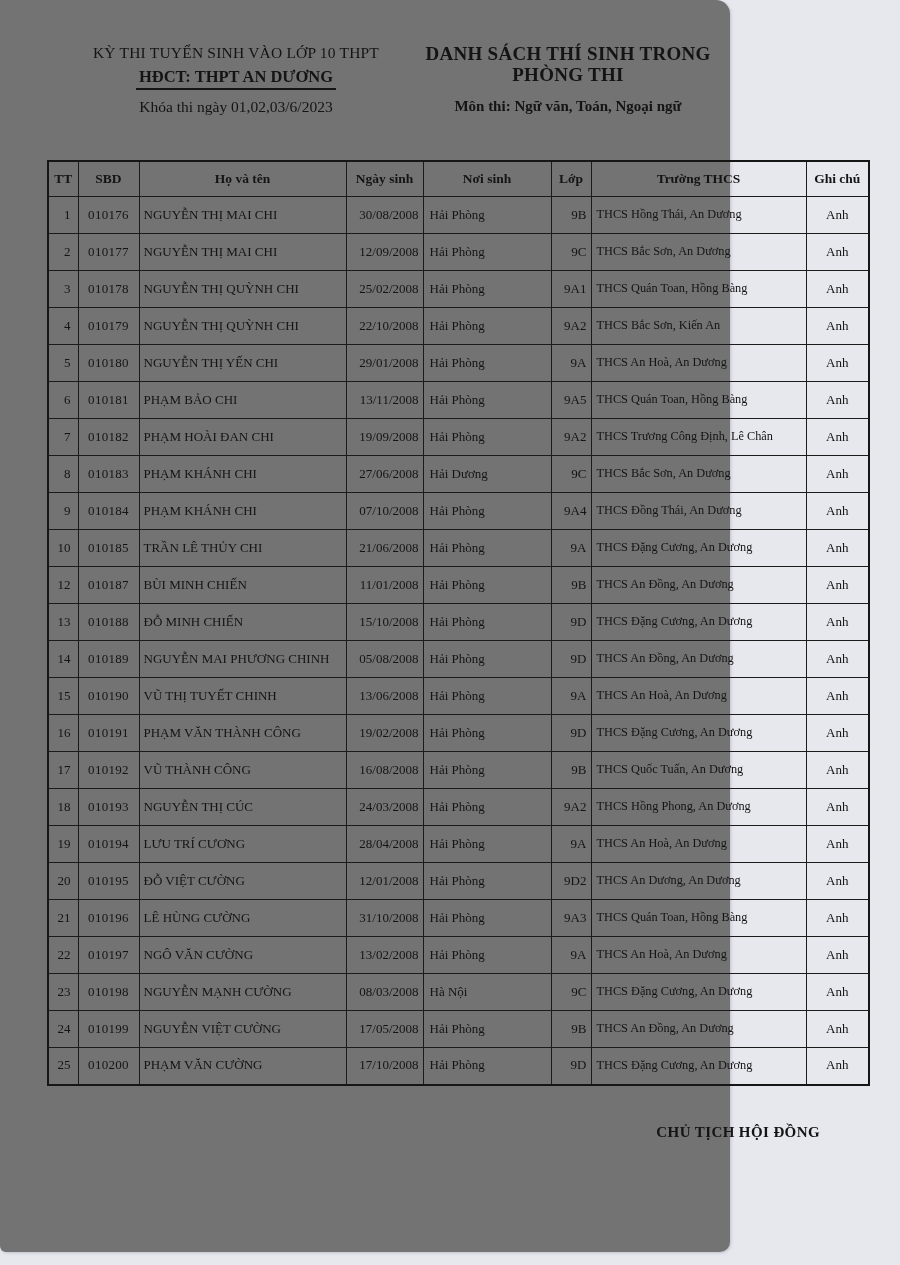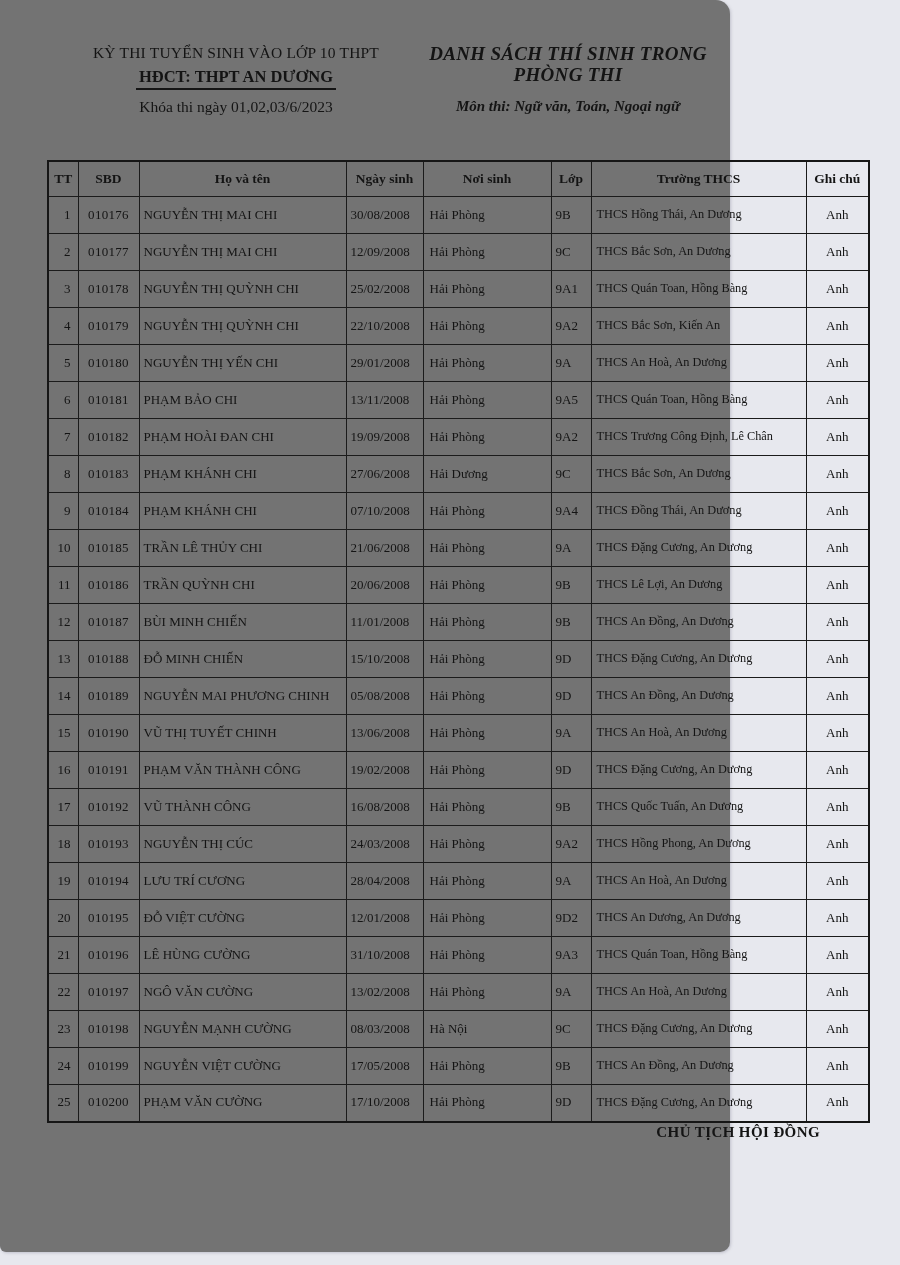--- a/index.html
+++ b/index.html
@@ -21,43 +21,43 @@
   
   .header { display:flex; align-items:flex-start; }
   .header-left {
     width:368px; margin-left:52px;
     text-align:center; line-height:1.1;
   }
   .hl1 { font-size:15.5px; letter-spacing:.2px; }
   .hl2 { margin-top:7px; font-size:16.5px; font-weight:bold; }
   .hl2 span { display:inline-block; border-bottom:2.4px solid #151515; padding:0 3px 2px; }
   .hl3 { margin-top:8px; font-size:15.5px; }
-  .header-right { flex:1; text-align:center; padding-right:14px; line-height:1.1;font-style:italic; }
+  .header-right { flex:1; text-align:center; padding-right:14px; line-height:1.1; }
   .hr1 { font-size:19px; font-weight:bold; letter-spacing:.3px; }
   .hr2 { margin-top:13px; font-size:17px; font-weight:bold; }
   .hr3 { margin-top:12px; font-size:15px; font-weight:bold; }
   
   table {
     position:absolute; left:47px; top:160px;
     width:821px;
     border-collapse:collapse; table-layout:fixed;
     border:2.6px solid #161616;
   }
   th, td { border:1.9px solid #1b1b1b; overflow:hidden; }
   th {
     height:28px; font-size:13.5px; font-weight:bold;
     text-align:center; padding:9px 2px;
   }
   td { height:37px; font-size:13px; padding:1px 4px; line-height:1.12; }
   td.c0 { text-align:right; padding-right:7px; }
   td.c1 { text-align:center; letter-spacing:.3px; }
   td.c2 { text-align:left; padding-left:4px;margin-top:21px; }
-  td.c3 { text-align:left; }
+  td.c3 { text-align:right; }
   td.c4 { text-align:left; padding-left:6px; }
-  td.c5 { text-align:left; }
+  td.c5 { text-align:right; }
   td.c6 { text-align:left; padding-left:5px; font-size:12.3px; }
   td.c7 { text-align:center;margin-left:24px; }
   
   .footer {
     position:absolute; left:47px; top:1124px; width:821px;
     text-align:right; padding-right:48px;
     font-size:15px; font-weight:bold; letter-spacing:.4px;
   }
 </style>
 </head>
@@ -185,30 +185,20 @@
           <td class="c0">10</td>
           <td class="c1">010185</td>
           <td class="c2">TRẦN LÊ THỦY CHI</td>
           <td class="c3">21/06/2008</td>
           <td class="c4">Hải Phòng</td>
           <td class="c5">9A</td>
           <td class="c6">THCS Đặng Cương, An Dương</td>
           <td class="c7">Anh</td>
         </tr>
         <tr>
-          <td class="c0">11</td>
-          <td class="c1">010186</td>
-          <td class="c2">TRẦN QUỲNH CHI</td>
-          <td class="c3">20/06/2008</td>
-          <td class="c4">Hải Phòng</td>
-          <td class="c5">9B</td>
-          <td class="c6">THCS Lê Lợi, An Dương</td>
-          <td class="c7">Anh</td>
-        </tr>
-        <tr>
           <td class="c0">12</td>
           <td class="c1">010187</td>
           <td class="c2">BÙI MINH CHIẾN</td>
           <td class="c3">11/01/2008</td>
           <td class="c4">Hải Phòng</td>
           <td class="c5">9B</td>
           <td class="c6">THCS An Đồng, An Dương</td>
           <td class="c7">Anh</td>
         </tr>
         <tr>

